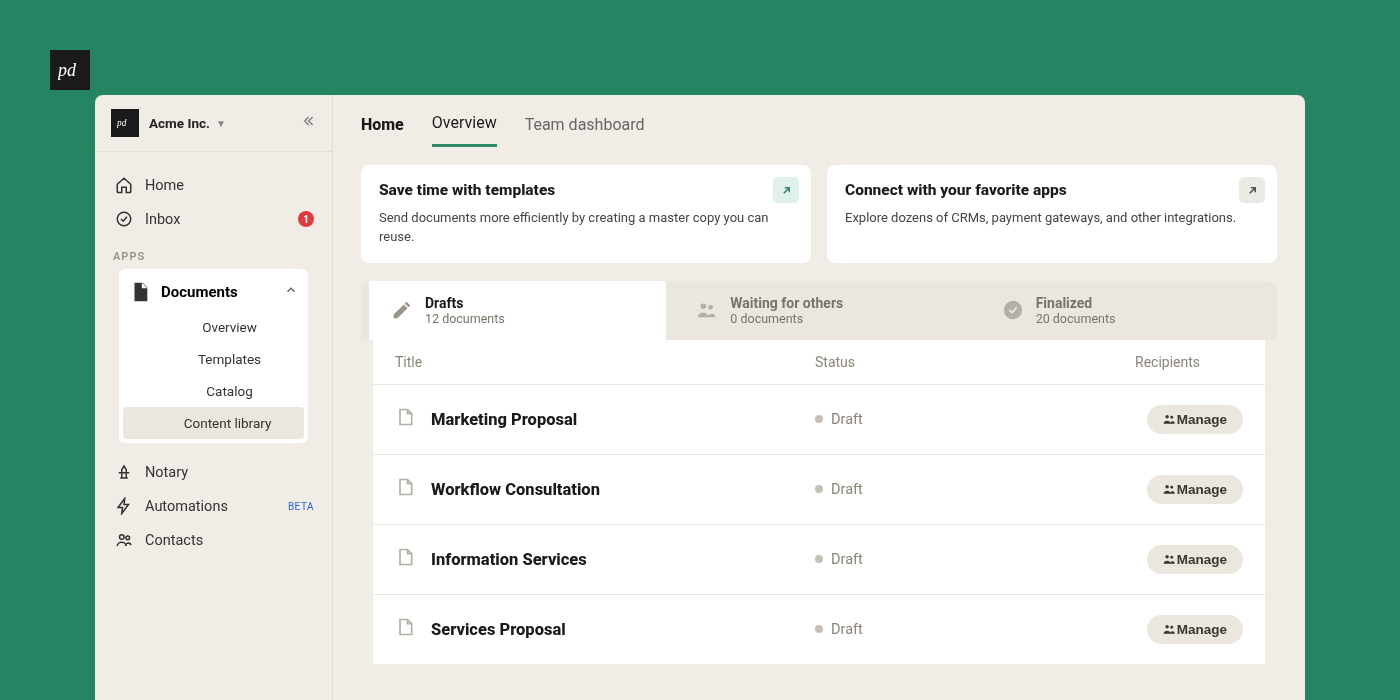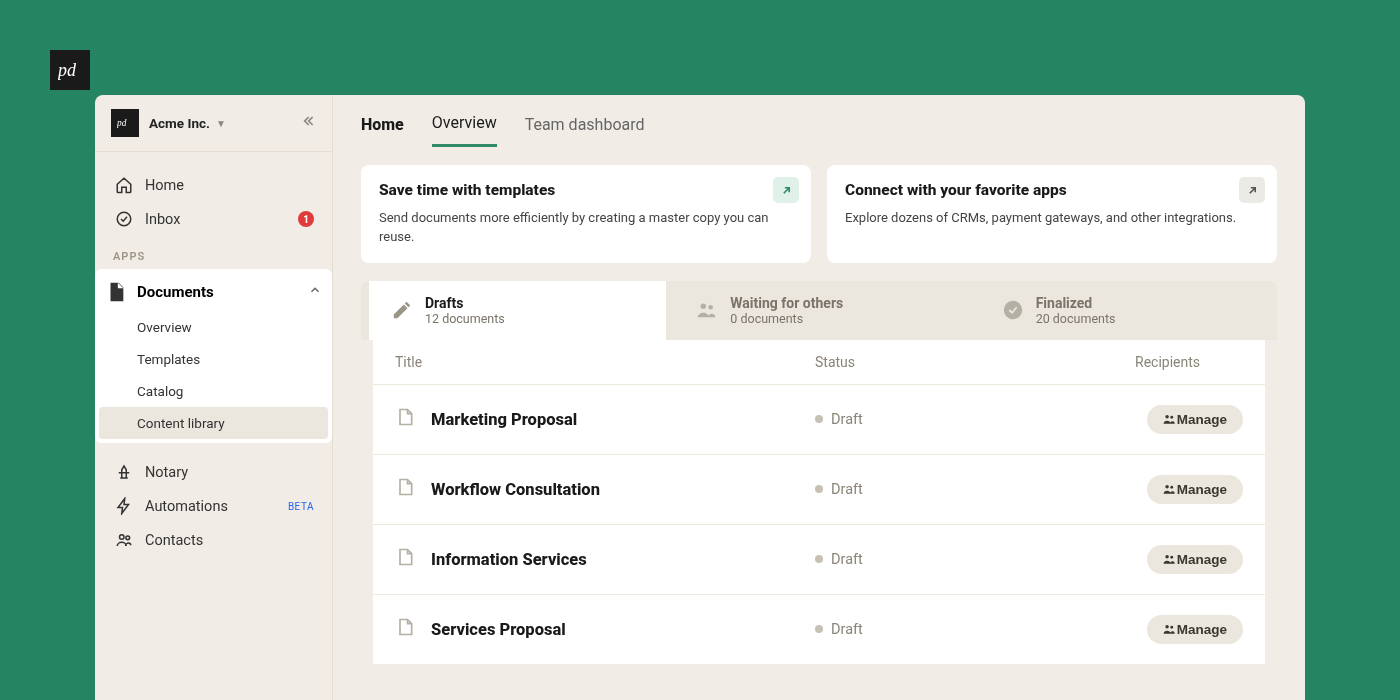--- a/index.html
+++ b/index.html
@@ -83,22 +83,23 @@
 .section-label {
   padding: 14px 18px 6px 18px;
   font-size: 11px;
   letter-spacing: 1px;
   color: #9b9588;
   font-weight: 600;
 }
 .documents-block {
   background: #fff;
   border-radius: 6px;
-  margin: 0 0;
+  margin: 0 24px;
   padding: 4px 0;
+  text-align: center;
 }
 .doc-header {
   display: flex; align-items: center;
   padding: 8px 10px;
   font-weight: 700;
   font-size: 15px;
 }
 .doc-header .icon { width: 22px; display:flex; align-items:center; justify-content:center; margin-right: 10px; }
 .doc-header .chev { margin-left: auto; color: #666; }
 .doc-sub {

